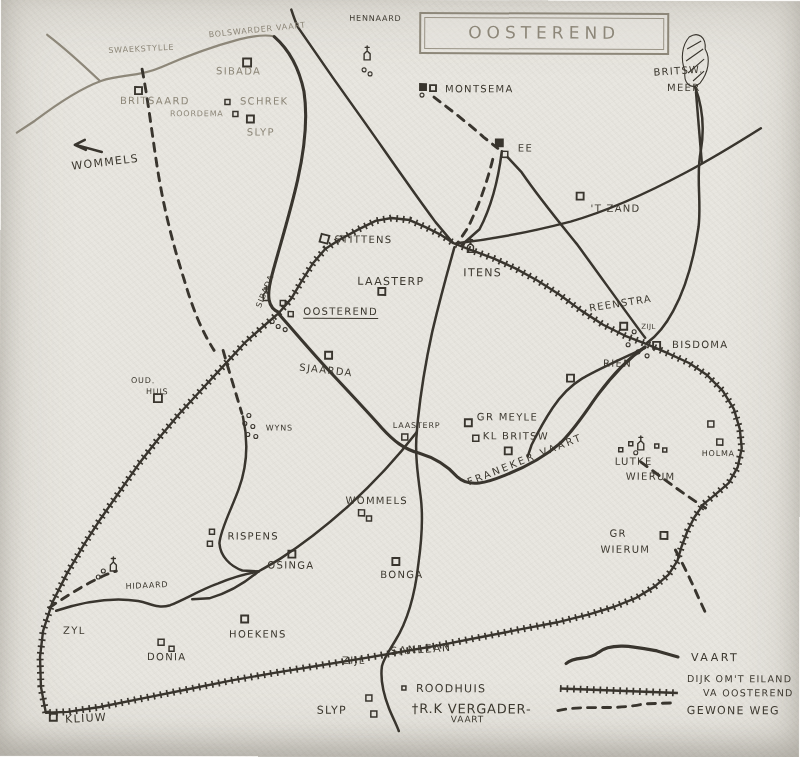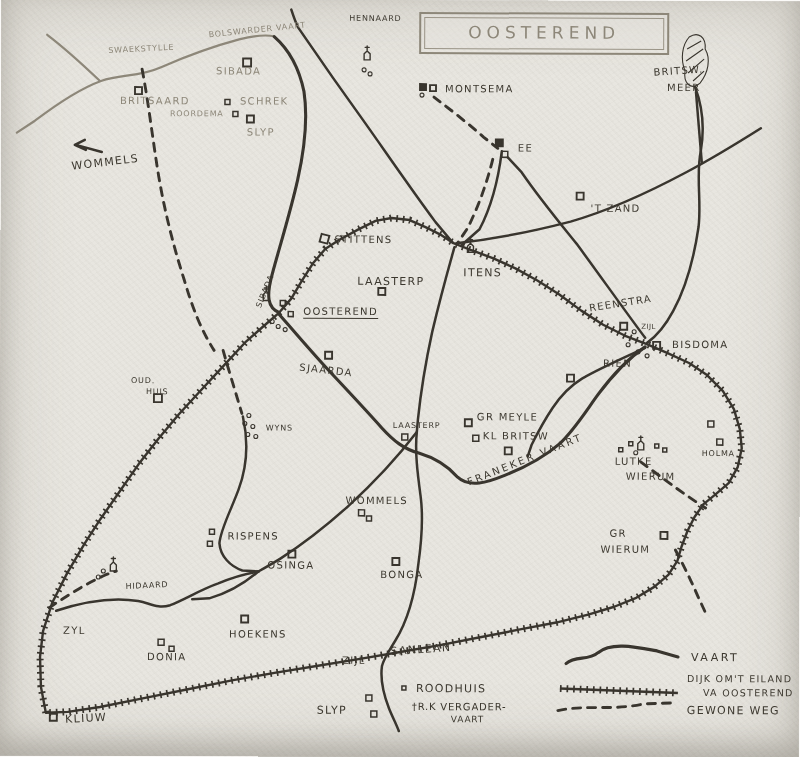--- a/index.html
+++ b/index.html
@@ -228,21 +228,21 @@
   <span class="lbl" style="left:228px;top:531px">RISPENS</span>
   <span class="lbl" style="left:268px;top:560px">OSINGA</span>
   <span class="lbl" style="left:381px;top:569px">BONGA</span>
   <span class="lbl small" style="left:126px;top:583px;transform:rotate(-3deg)">HIDAARD</span>
   <span class="lbl" style="left:64px;top:626px">ZYL</span>
   <span class="lbl" style="left:148px;top:652px">DONIA</span>
   <span class="lbl" style="left:230px;top:629px">HOEKENS</span>
   <span class="lbl" style="left:343px;top:655px">ZIJL</span>
   <span class="lbl big" style="left:391px;top:645px;transform:rotate(-4deg)">SANLEAN</span>
   <span class="lbl big" style="left:417px;top:682px">ROODHUIS</span>
-  <span class="lbl small" style="left:413px;top:701px;font-size:10px">†R.K VERGADER-</span>
+  <span class="lbl small" style="left:413px;top:701px;font-size:13px">†R.K VERGADER-</span>
   <span class="lbl small" style="left:452px;top:714px;font-size:9px">VAART</span>
   <span class="lbl big" style="left:318px;top:704px">SLYP</span>
   <span class="lbl big" style="left:66px;top:714px;transform:rotate(-3deg)">KLIUW</span>
 
   <span class="lbl big" style="left:692px;top:650px;letter-spacing:2.5px">VAART</span>
   <span class="lbl" style="left:688px;top:672px;font-size:9.5px">DIJK OM'T EILAND</span>
   <span class="lbl" style="left:704px;top:686px;font-size:9.5px">VA OOSTEREND</span>
   <span class="lbl big" style="left:688px;top:703px">GEWONE WEG</span>
 
  </div>

